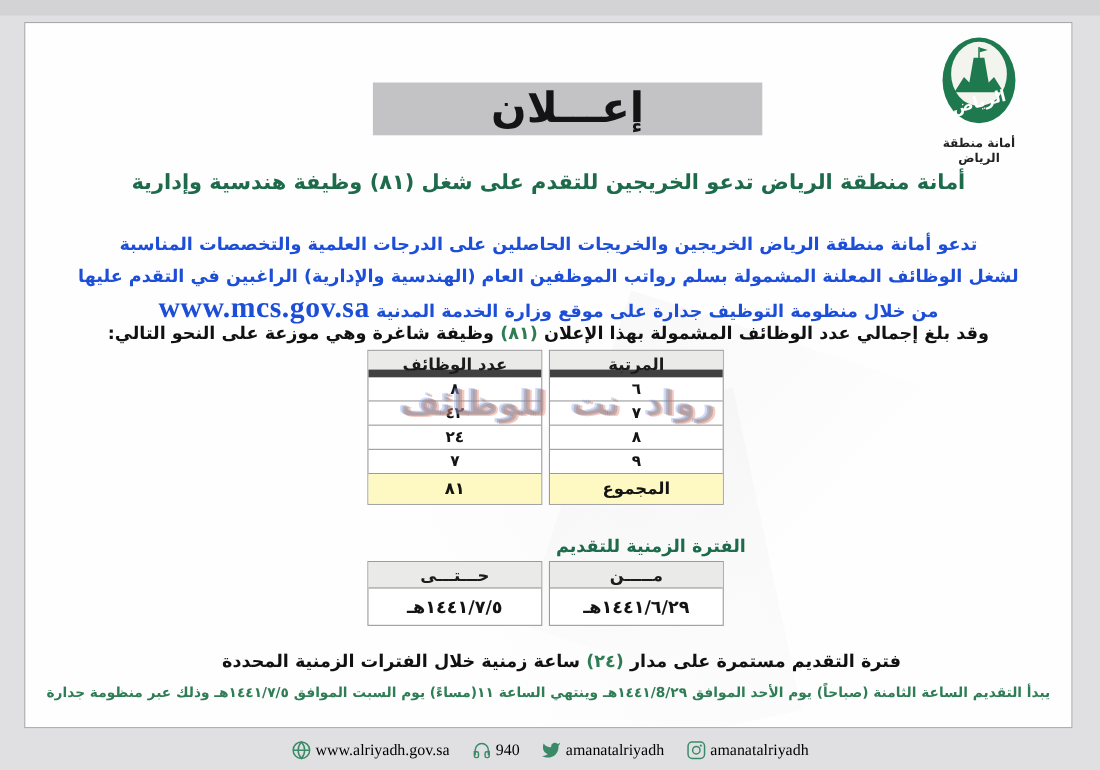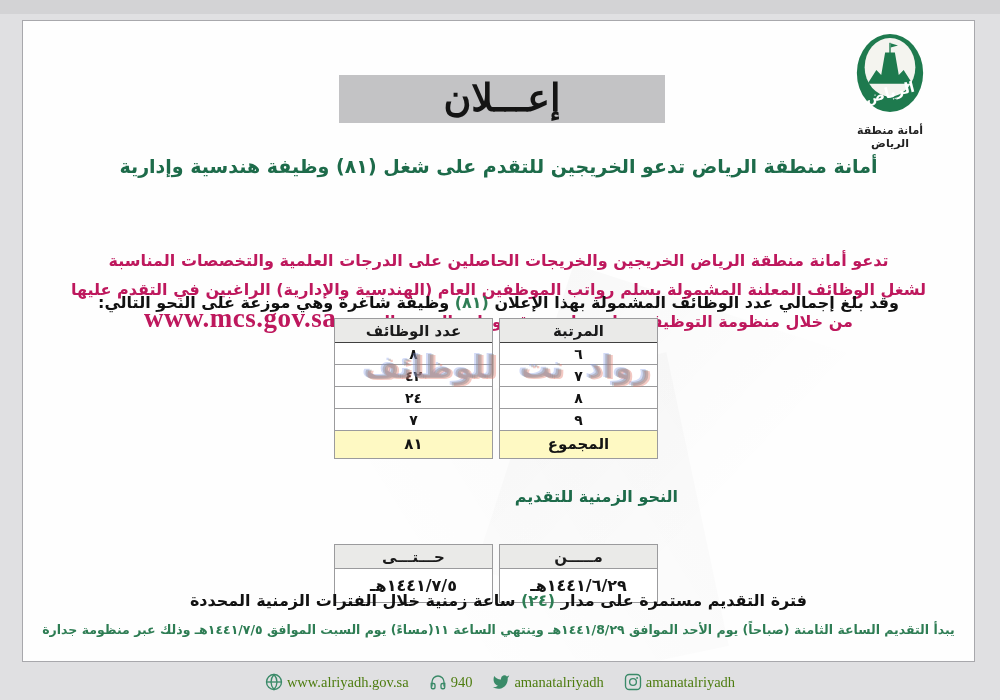--- a/index.html
+++ b/index.html
@@ -13,69 +13,69 @@
   .bg-shape.s1 { right:40px; top:300px; width:420px; height:320px;
     background:linear-gradient(115deg, rgba(0,0,0,0.025), rgba(0,0,0,0.0) 55%); transform:rotate(18deg); }
   .bg-shape.s2 { left:180px; top:380px; width:500px; height:300px;
     background:linear-gradient(250deg, rgba(0,0,0,0.02), rgba(0,0,0,0.0) 60%); transform:rotate(-12deg); }
 
   
   .logo-block { position:absolute; top:10px; right:34px; width:100px; text-align:center; }
   .logo-caption { margin-top:3px; font-size:11px; font-weight:bold; color:#222; }
 
   
-  .banner { position:absolute; left:316px; top:54px; width:326px; height:48px; background:#c3c3c5; text-align:center;font-family:Liberation Serif, serif; }
+  .banner { position:absolute; left:316px; top:54px; width:354px; height:48px; background:#c3c3c5; text-align:center; }
   .banner::before { content:""; position:absolute; top:-7px; left:-8px; right:-14px; bottom:2px;
     background:#d8d8da; transform:rotate(-2.4deg); z-index:-1; }
   .banner-text { position:relative; font-size:38px; font-weight:bold; color:#141414; line-height:46px; letter-spacing:1px; }
 
   .main-title { position:absolute; top:134px; left:0; width:100%; text-align:center;
     color:#1d6b4a; font-weight:bold; font-size:19px; direction:rtl; }
 
   .intro { position:absolute; top:186px; left:0; width:100%; text-align:center; direction:rtl;
-    font-size:16px; font-weight:bold; color:#be185d; line-height:29px;margin-top:39px; }
+    font-size:16px; font-weight:bold; color:#1d4ed8; line-height:29px; }
   .mcs-url { direction:ltr; unicode-bidi:embed; font-family:"Liberation Serif", serif; font-size:27px; letter-spacing:0.5px; }
 
   .summary { position:absolute; top:272px; left:0; width:100%; text-align:center; direction:rtl;
     font-size:16px; font-weight:bold; color:#111; }
   .green-num { color:#2e7d54; }
 
   
   .jobs-table { position:absolute; left:311px; top:297px; display:flex; gap:6px; direction:rtl; }
   .tcol { width:159px; border:1px solid #9b9b9d; background:#fff; }
   .tcol .th { height:24px; line-height:24px; text-align:center; background:#eaeae8;
-    border-bottom:1px solid #404040; font-weight:bold; font-size:15px; color:#1b1b1b; }
+    border-bottom:7px solid #404040; font-weight:bold; font-size:15px; color:#1b1b1b; }
   .tcol .td { height:22px; line-height:22px; text-align:center; font-size:14px; font-weight:bold;
     color:#141414; border-bottom:1px solid #9b9b9d; }
   .tcol .total { height:27px; line-height:27px; text-align:center; background:#fef9c3;
     font-weight:bold; font-size:15px; color:#141414; }
 
   .watermark { position:absolute; left:312px; top:328px; width:344px; text-align:center; direction:rtl;
     white-space:nowrap; font-size:31px; font-weight:bold; letter-spacing:3px; word-spacing:12px;
     color:rgba(130,130,130,0.42);
     text-shadow:2px 1px 0 rgba(225,120,105,0.40), -2px -1px 0 rgba(125,150,230,0.35); }
 
   .period-heading { position:absolute; top:466px; right:296px; direction:rtl;
     color:#1d6b4a; font-weight:bold; font-size:16px; }
 
   .dates-table { position:absolute; left:311px; top:489px; display:flex; gap:6px; direction:rtl; }
-  .dcol { width:159px; border:1px solid #9b9b9d; background:#fff;margin-top:34px; }
+  .dcol { width:159px; border:1px solid #9b9b9d; background:#fff; }
   .dcol .th { height:24px; line-height:24px; text-align:center; background:#eaeae8;
     border-bottom:1px solid #9b9b9d; font-weight:bold; font-size:15px; color:#1b1b1b; }
   .dcol .td { height:33px; line-height:33px; text-align:center; font-size:16px; font-weight:bold; color:#141414; direction:rtl; }
 
-  .note1 { position:absolute; top:570px; left:0; width:100%; text-align:center; direction:rtl;
+  .note1 { position:absolute; top:570px; left:12px; width:100%; text-align:center; direction:rtl;
     font-size:16px; font-weight:bold; color:#111; }
   .note2 { position:absolute; top:601px; left:0; width:100%; text-align:center; direction:rtl;
     font-size:12.5px; font-weight:bold; color:#2e7d54; }
 
   
   .bottom-bar { position:absolute; top:664px; left:0; width:100%; height:36px;
     display:flex; align-items:center; justify-content:center; gap:20px; direction:ltr;
-    font-family:"Liberation Serif", serif; font-size:14.5px; color:#4d7c0f; }
+    font-family:"Liberation Serif", serif; font-size:14.5px; color:#000000; }
   .bar-item { display:inline-flex; align-items:center; gap:4px; }
   .bar-item svg { display:block; }
 </style>
 </head>
 <body>
 
 <div class="page">
   <div class="page-topstrip"></div>
 
   <div class="card">
@@ -129,21 +129,21 @@
         <div class="td">٨</div>
         <div class="td">٤٢</div>
         <div class="td">٢٤</div>
         <div class="td">٧</div>
         <div class="total green-num">٨١</div>
       </div>
     </div>
 
     <div class="watermark">رواد نت للوظائف</div>
 
-    <div class="period-heading">النحو الزمنية للتقديم</div>
+    <div class="period-heading">الفترة الزمنية للتقديم</div>
     <div class="dates-table">
       <div class="dcol">
         <div class="th">مـــــن</div>
         <div class="td">١٤٤١/٦/٢٩هـ</div>
       </div>
       <div class="dcol">
         <div class="th">حـــتـــى</div>
         <div class="td">١٤٤١/٧/٥هـ</div>
       </div>
     </div>

